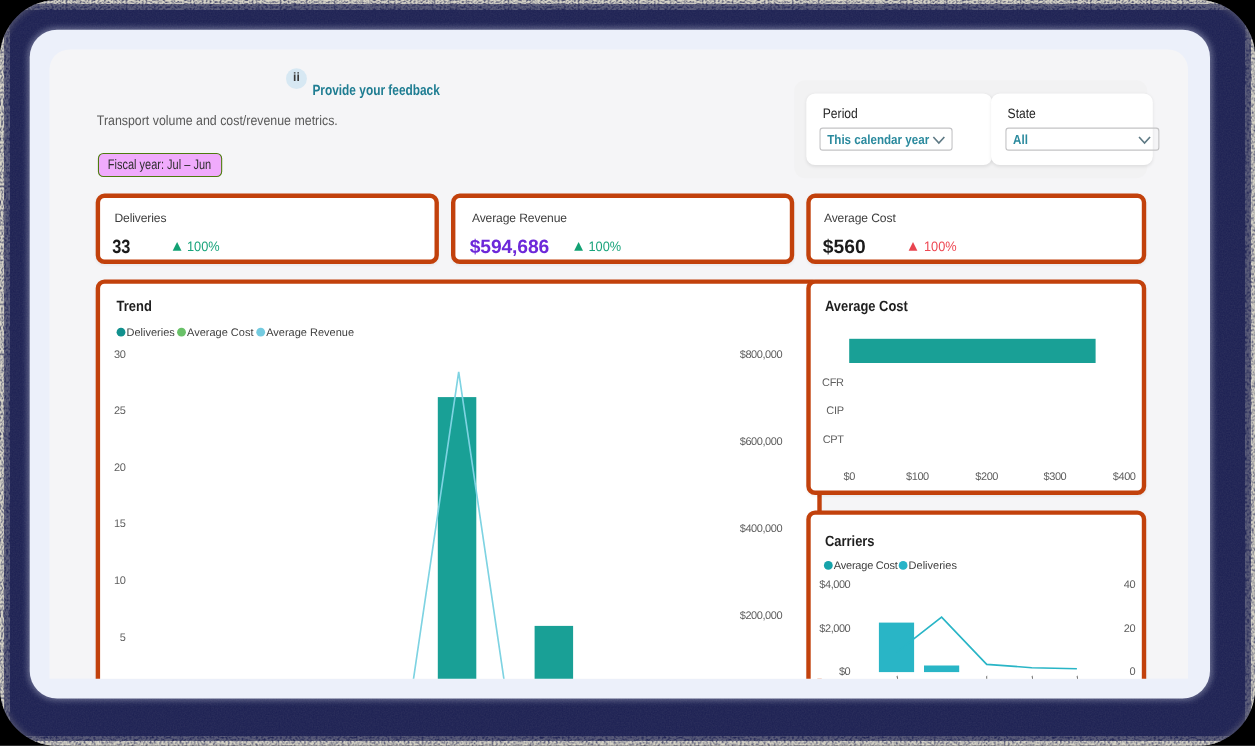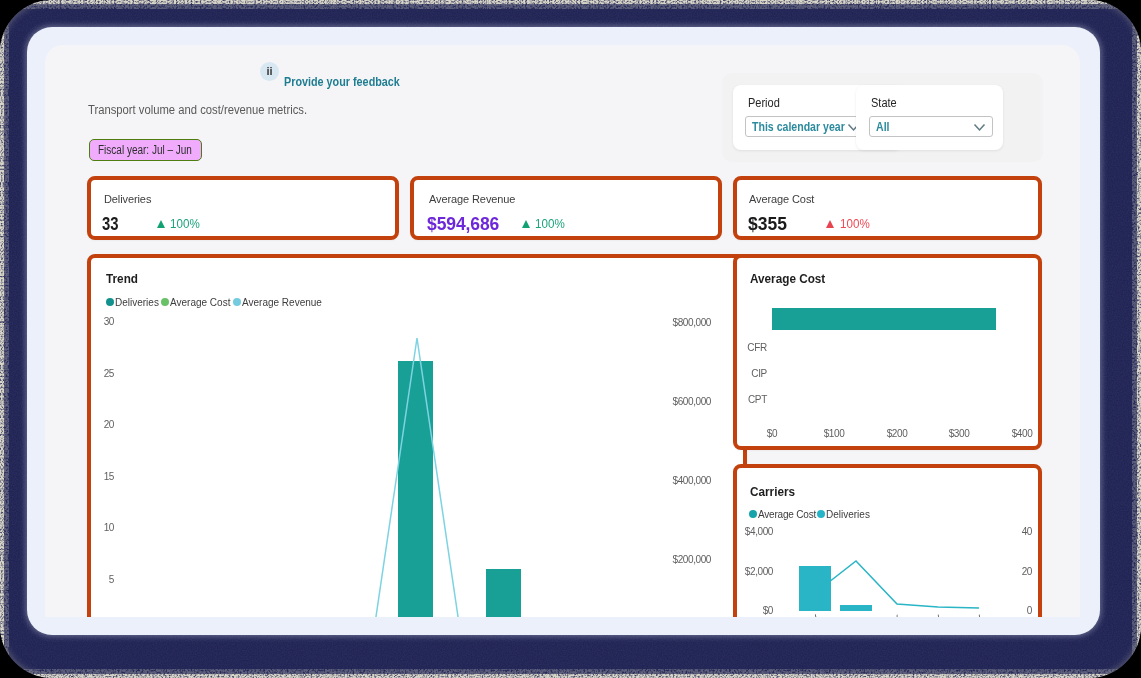--- a/index.html
+++ b/index.html
@@ -67,23 +67,23 @@
     <div class="abs" style="left:677px;top:28px;width:321px;height:89px;border-radius:10px;background:#f2f2f3;"></div>
     <div class="card" style="left:688px;top:40px;width:169px;height:65px;border:none;box-shadow:0 1px 3px rgba(0,0,0,0.08);padding-left:48px;">
       <div class="abs sx88" style="left:15px;top:10.5px;font-size:12.5px;color:#252525;">Period</div>
       <div class="abs" style="left:12px;top:31px;width:121px;height:21px;border:1px solid #c3c3c5;border-radius:3px;box-sizing:border-box;text-align:right;">
         <div class="abs sx88" style="left:6px;top:3px;font-size:12px;font-weight:700;color:#2b8a9e;">This calendar year</div>
         <svg class="abs" style="right:5px;top:6px;" width="13" height="9" viewBox="0 0 13 9">
             <path d="M1.5 1.5 L6.5 7 L11.5 1.5" fill="none" stroke="#5f7a85" stroke-width="1.5"></path>
           </svg>
       </div>
     </div>
-    <div class="card" style="left:811px;top:40px;width:147px;height:65px;border:none;box-shadow:0 1px 3px rgba(0,0,0,0.08);text-align:right;">
+    <div class="card" style="left:856px;top:40px;width:147px;height:65px;border:none;box-shadow:0 1px 3px rgba(0,0,0,0.08);text-align:right;">
       <div class="abs sx88" style="left:15px;top:10.5px;font-size:12.5px;color:#252525;">State</div>
-      <div class="abs" style="left:13px;top:31px;width:124px;height:21px;border:1px solid #c3c3c5;border-radius:3px;box-sizing:border-box;padding-left:32px;">
+      <div class="abs" style="left:13px;top:31px;width:140px;height:21px;border:1px solid #c3c3c5;border-radius:3px;box-sizing:border-box;padding-left:32px;">
         <div class="abs sx88" style="left:6px;top:3px;font-size:12px;font-weight:700;color:#2b8a9e;">All</div>
         <svg class="abs" style="right:6px;top:6px;" width="13" height="9" viewBox="0 0 13 9">
             <path d="M1.5 1.5 L6.5 7 L11.5 1.5" fill="none" stroke="#5f7a85" stroke-width="1.5"></path>
           </svg>
       </div>
     </div>
 
     <div class="card" style="left:42px;top:131px;width:312px;height:64px;">
       <div class="abs" style="left:13px;top:13px;font-size:11px;letter-spacing:-0.1px;color:#3d3d3d;">Deliveries</div>
       <div class="abs" style="left:11px;top:33.5px;font-size:17.5px;font-weight:700;color:#1b1b1b;transform:scaleX(0.85);transform-origin:0 0;">33</div>
@@ -91,21 +91,21 @@
       <div class="abs" style="left:79px;top:36.5px;font-size:12.5px;color:#1aa47c;transform:scaleX(0.93);transform-origin:0 0;">100%</div>
     </div>
     <div class="card" style="left:365px;top:131px;width:312px;height:64px;">
       <div class="abs" style="left:15px;top:13px;font-size:11px;letter-spacing:-0.1px;color:#3d3d3d;">Average Revenue</div>
       <div class="abs" style="left:13px;top:33.5px;font-size:17.5px;font-weight:700;color:#6d28d9;letter-spacing:-0.1px;">$594,686</div>
       <div class="abs" style="left:108px;top:40px;width:0;height:0;border-left:4.7px solid transparent;border-right:4.7px solid transparent;border-bottom:8px solid #12a173;"></div>
       <div class="abs" style="left:121px;top:36.5px;font-size:12.5px;color:#1aa47c;transform:scaleX(0.93);transform-origin:0 0;">100%</div>
     </div>
     <div class="card" style="left:688px;top:131px;width:309px;height:64px;">
       <div class="abs" style="left:12px;top:13px;font-size:11px;letter-spacing:-0.1px;color:#3d3d3d;">Average Cost</div>
-      <div class="abs" style="left:11px;top:33.5px;font-size:17.5px;font-weight:700;color:#1b1b1b;">$355</div>
+      <div class="abs" style="left:11px;top:33.5px;font-size:17.5px;font-weight:700;color:#1b1b1b;">$560</div>
       <div class="abs" style="left:89px;top:40px;width:0;height:0;border-left:4.7px solid transparent;border-right:4.7px solid transparent;border-bottom:8px solid #e8444f;"></div>
       <div class="abs" style="left:103px;top:36.5px;font-size:12.5px;color:#ee4954;transform:scaleX(0.93);transform-origin:0 0;">100%</div>
     </div>
 
     <div class="card" style="left:42px;top:209px;width:660px;height:420px;">
       <div class="abs" style="left:15px;top:13px;font-size:13.5px;font-weight:700;color:#1e1e1e;transform:scaleX(0.87);transform-origin:0 0;">Trend</div>
       <svg class="abs" style="left:0;top:0;" width="633" height="407">
         <g font-size="10">
           <circle cx="19" cy="44" r="4" fill="#12918e"></circle>
           <text x="24" y="47.5" fill="#3d3d3d">Deliveries</text>

